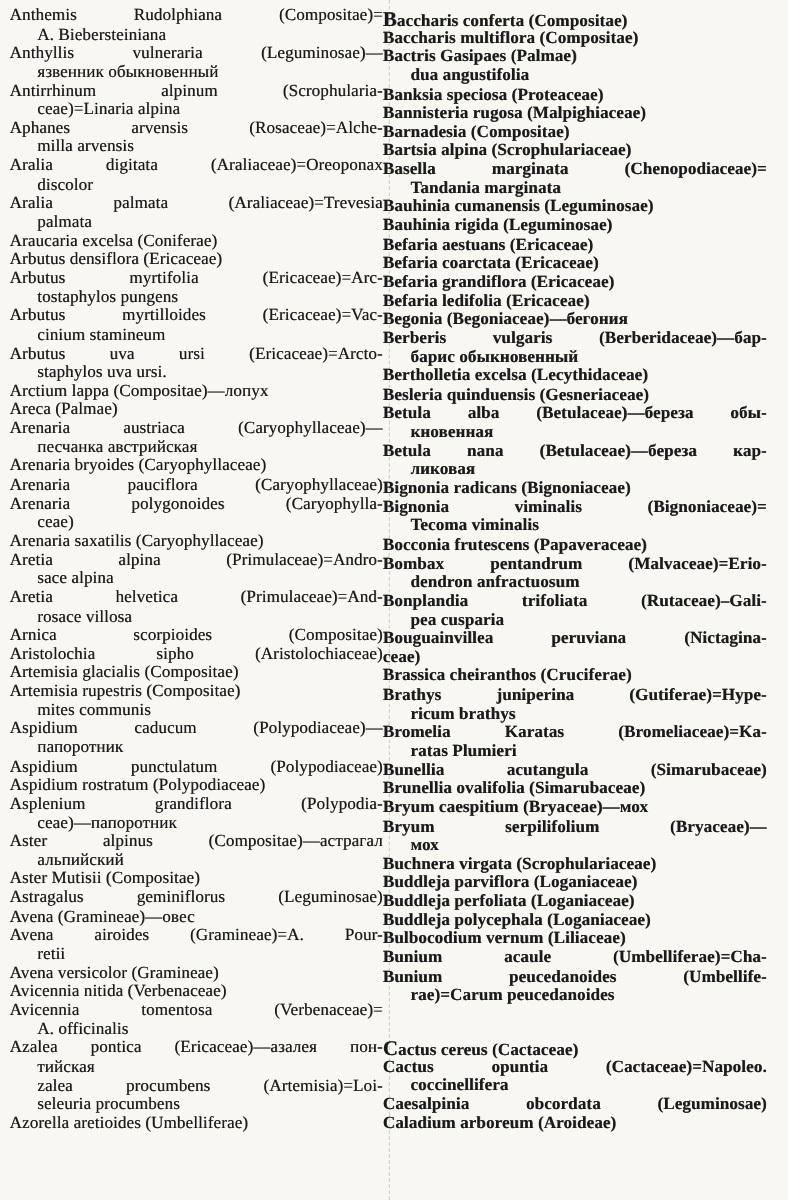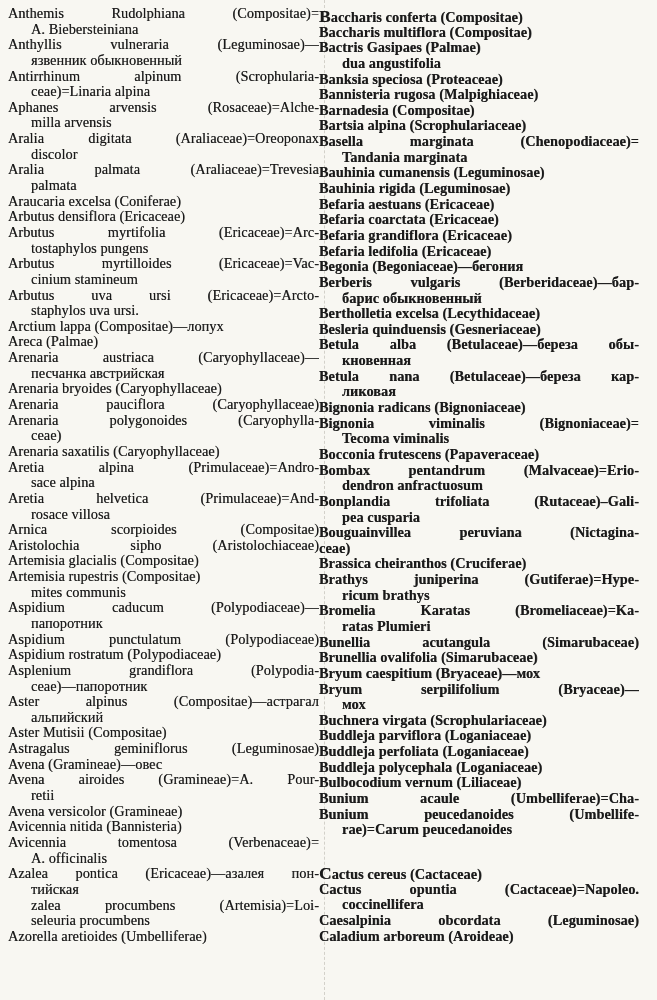--- a/index.html
+++ b/index.html
@@ -81,21 +81,21 @@
       <div class="line just">Asplenium grandiflora (Polypodia-</div>
       <div class="line ind">ceae)—папоротник</div>
       <div class="line just">Aster alpinus (Compositae)—астрагал</div>
       <div class="line ind">альпийский</div>
       <div class="line">Aster Mutisii (Compositae)</div>
       <div class="line just">Astragalus geminiflorus (Leguminosae)</div>
       <div class="line">Avena (Gramineae)—овес</div>
       <div class="line just">Avena airoides (Gramineae)=A. Pour-</div>
       <div class="line ind">retii</div>
       <div class="line">Avena versicolor (Gramineae)</div>
-      <div class="line">Avicennia nitida (Bannisteria)</div>
+      <div class="line">Avicennia nitida (Verbenaceae)</div>
       <div class="line just">Avicennia tomentosa (Verbenaceae)=</div>
       <div class="line ind">A. officinalis</div>
       <div class="line just">Azalea pontica (Ericaceae)—азалея пон-</div>
       <div class="line ind">тийская</div>
       <div class="line ind just">zalea procumbens (Artemisia)=Loi-</div>
       <div class="line ind">seleuria procumbens</div>
       <div class="line">Azorella aretioides (Umbelliferae)</div>
     </div>
   <div class="col-sep"></div>
   <div class="col col-right">

